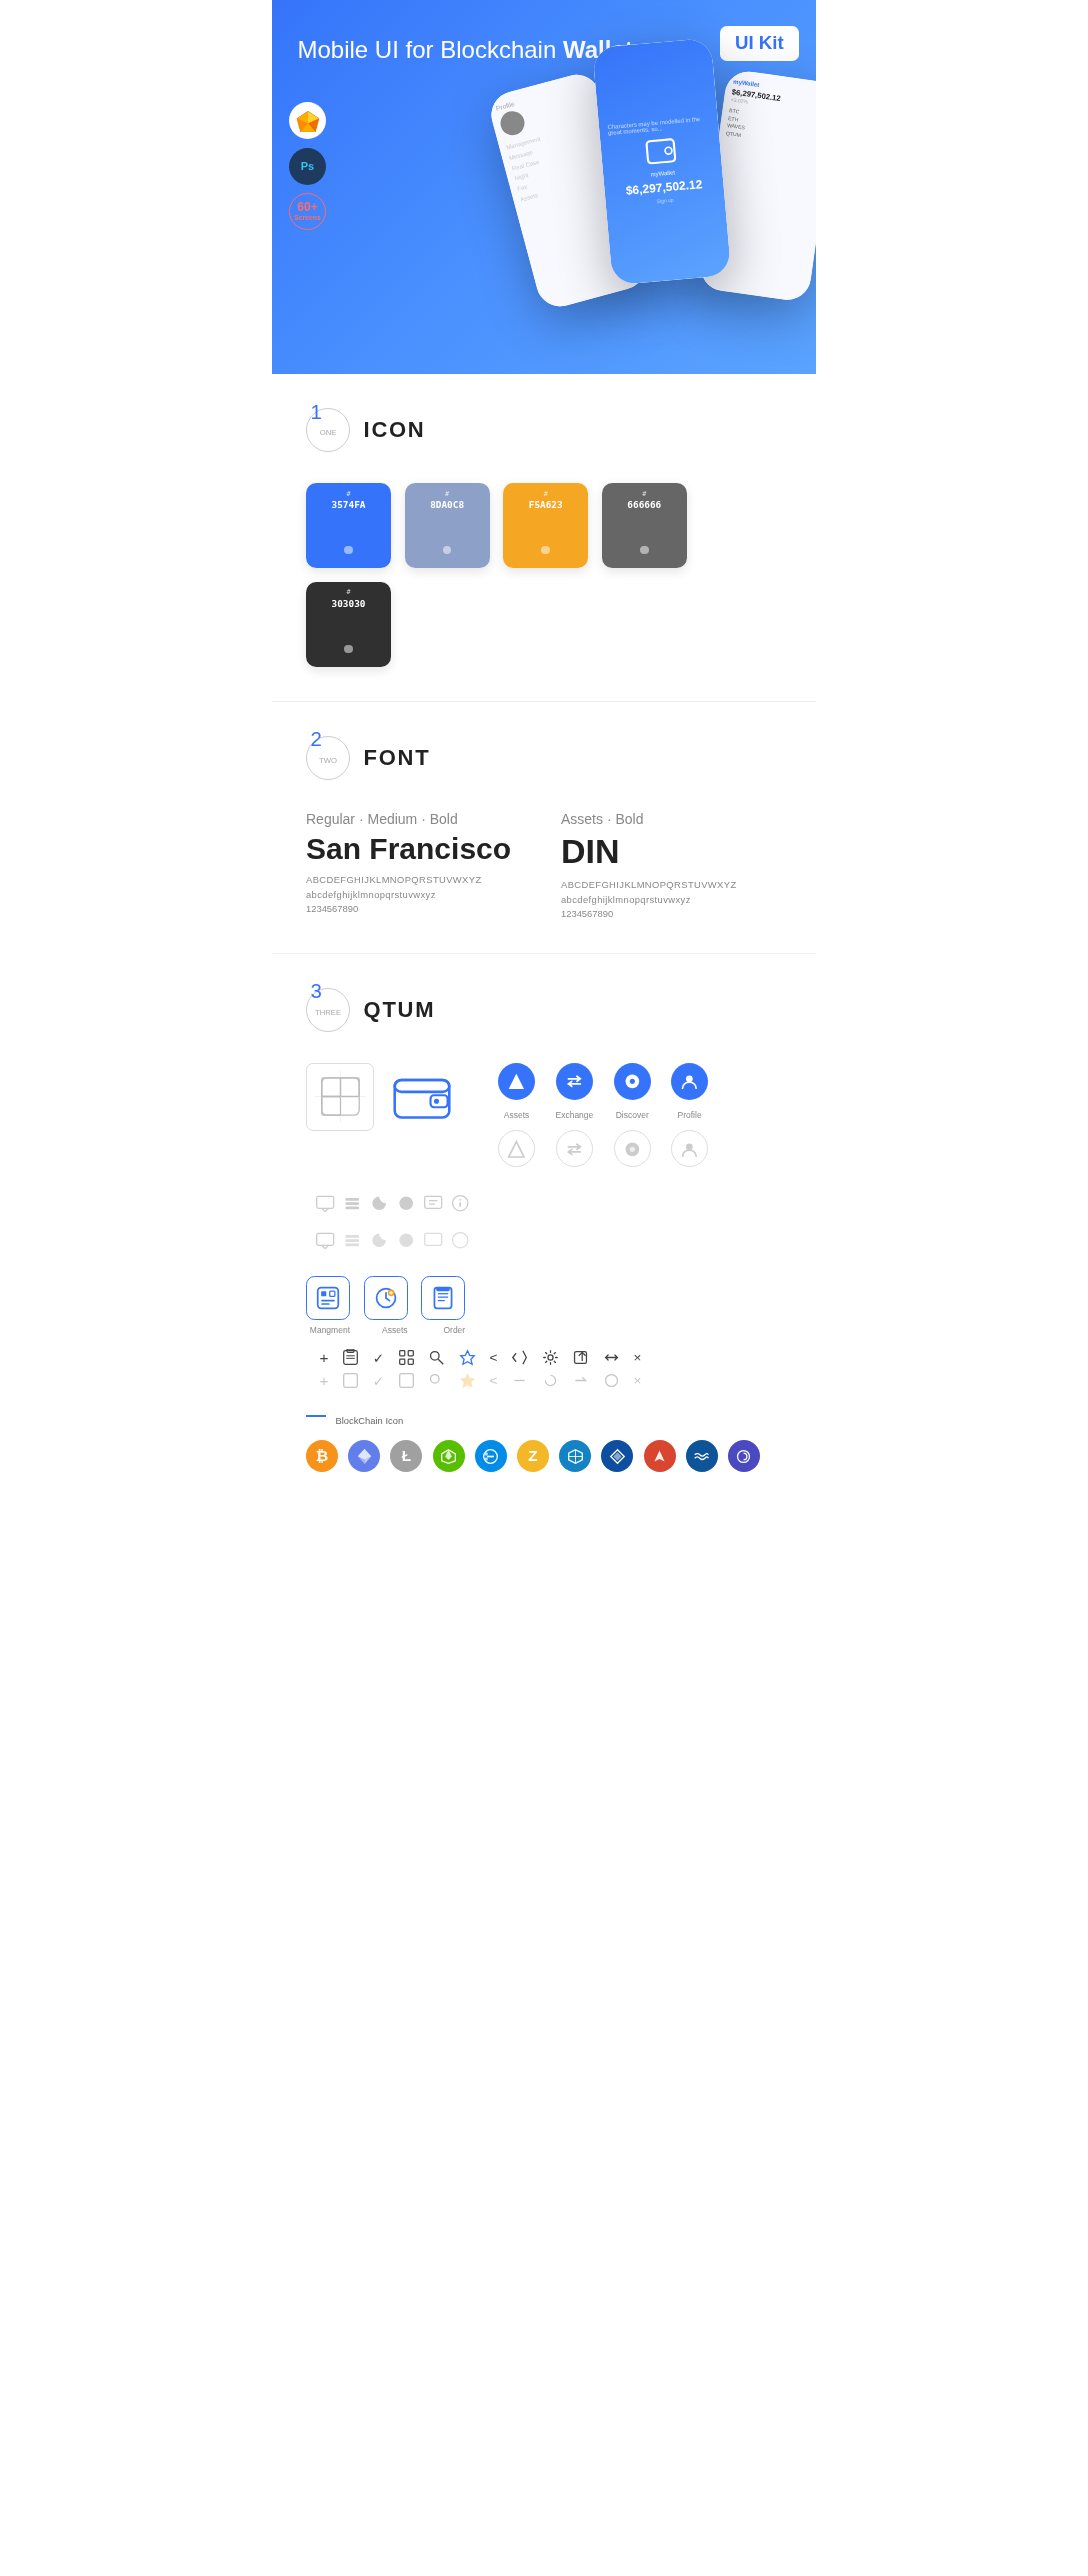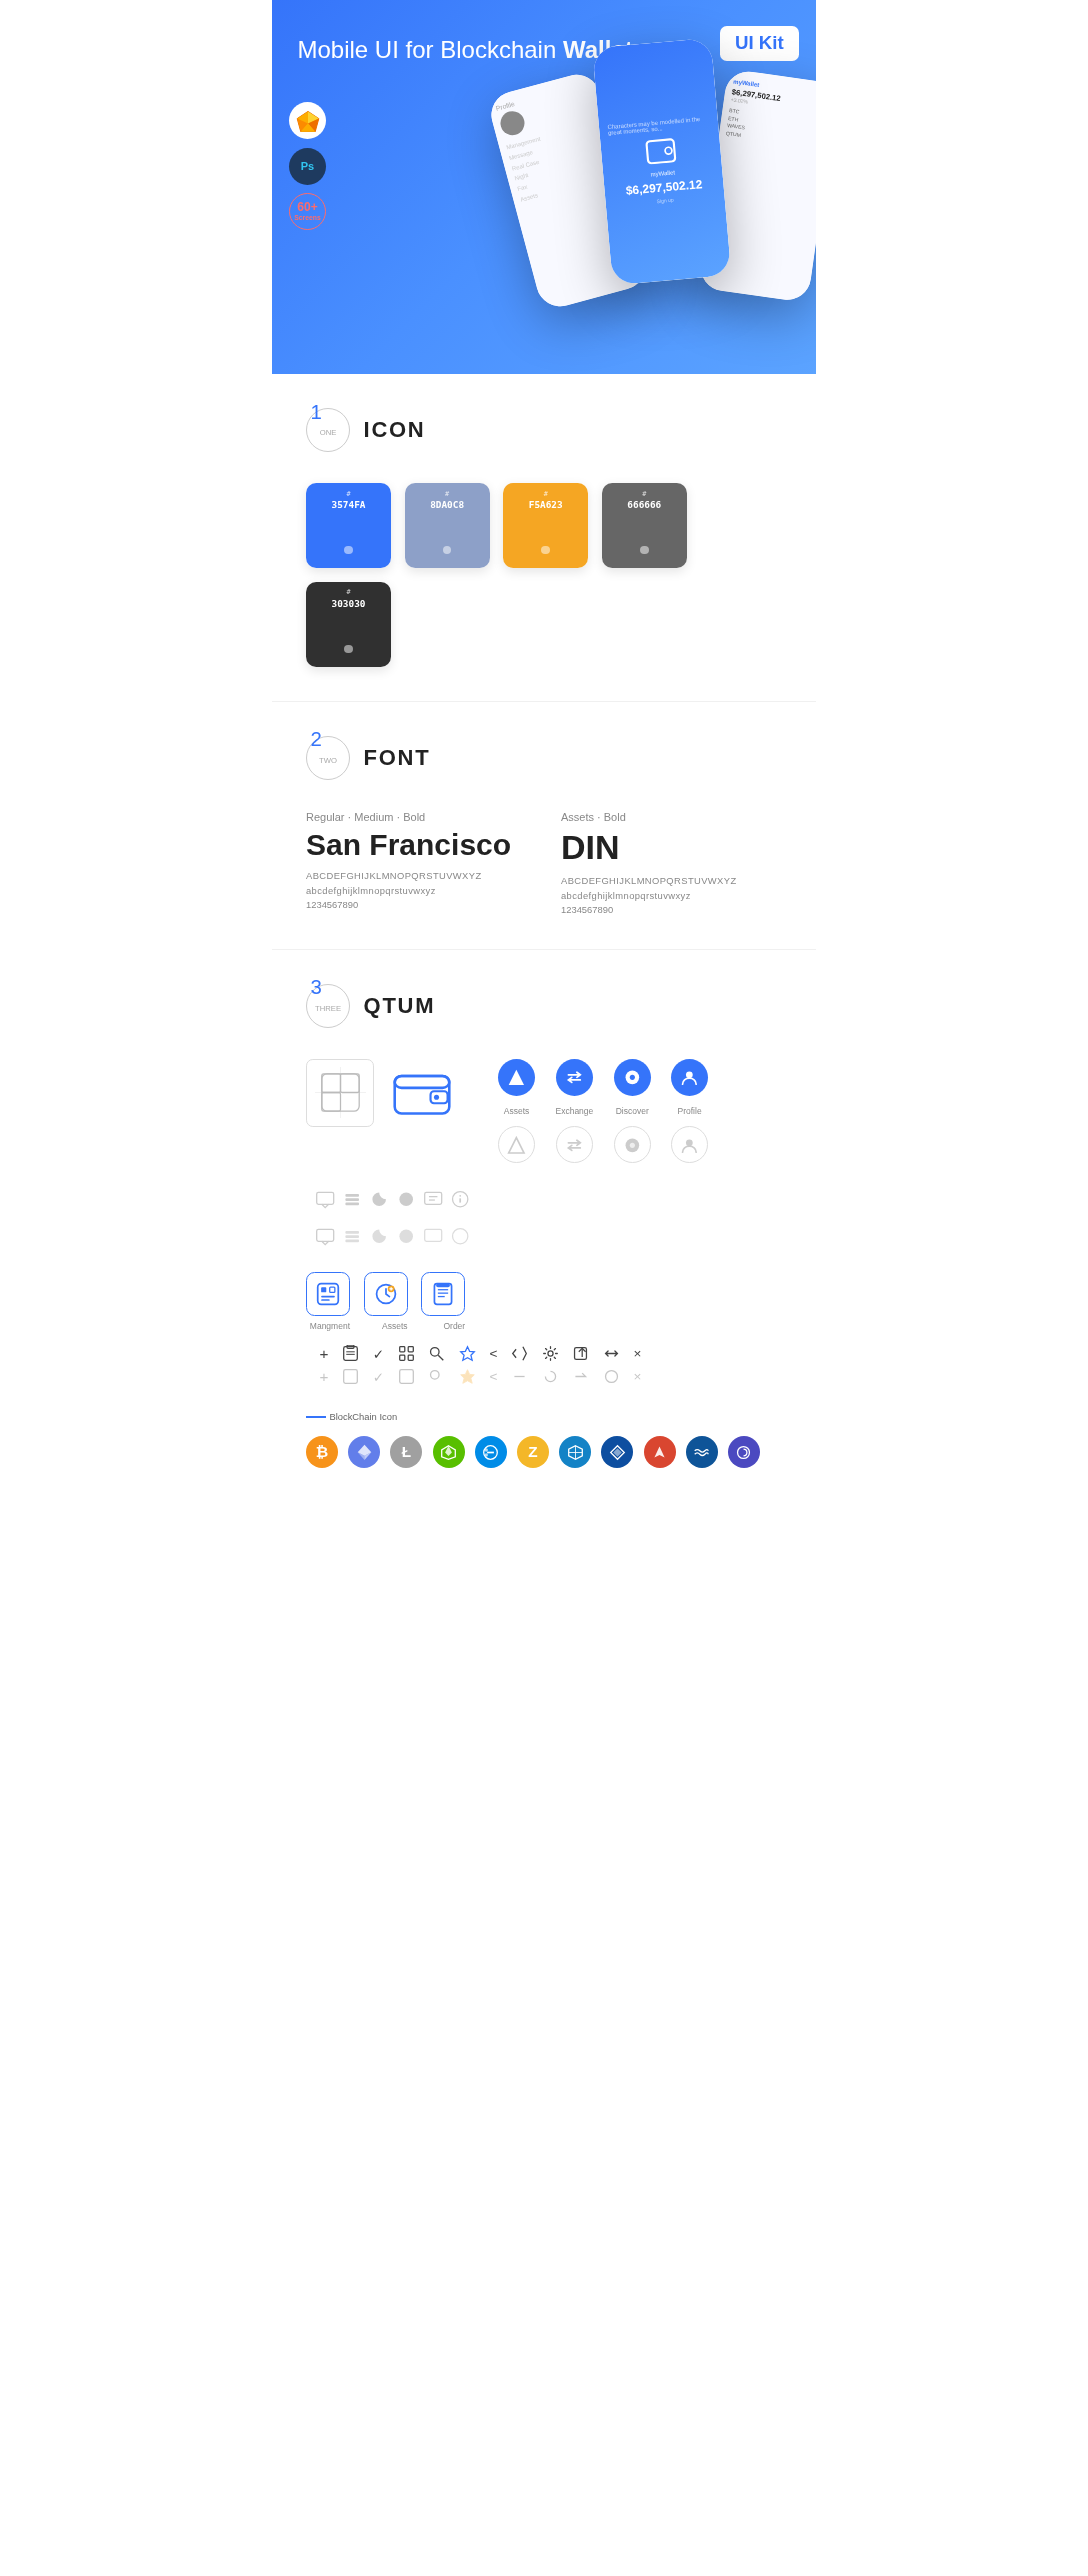--- a/index.html
+++ b/index.html
@@ -195,21 +195,21 @@
     }
 
     
     .font-grid {
       display: grid;
       grid-template-columns: 1fr 1fr;
       gap: 34px;
     }
     .font-item {}
     .font-style-label {
-      font-size: 11px;
+      font-size: 14px;
       color: #888;
       margin-bottom: 5.1px;
     }
     .font-name-big {
       font-size: 30px;
       font-weight: 800;
       color: #222;
       margin-bottom: 8.5px;
     }
     .font-alphabet {
@@ -292,22 +292,22 @@
       border-radius: 8.5px;
       display: flex; align-items: center; justify-content: center;
       color: #3574FA;
       font-size: 18.7px;
     }
     .app-icon-label { font-size: 8.5px; color: #888; }
 
     
     .blockchain-label {
       display: flex;
-      align-items: center;
-      gap: 3px;
+      align-items: flex-start;
+      gap: 9px;
       margin-bottom: 13.6px;
     }
     .blockchain-line {
       width: 20.4px; height: 1.7px;
       background: #3574FA;
     }
     .blockchain-text { font-size: 9.4px; color: #666; }
 
     
     .crypto-row {

